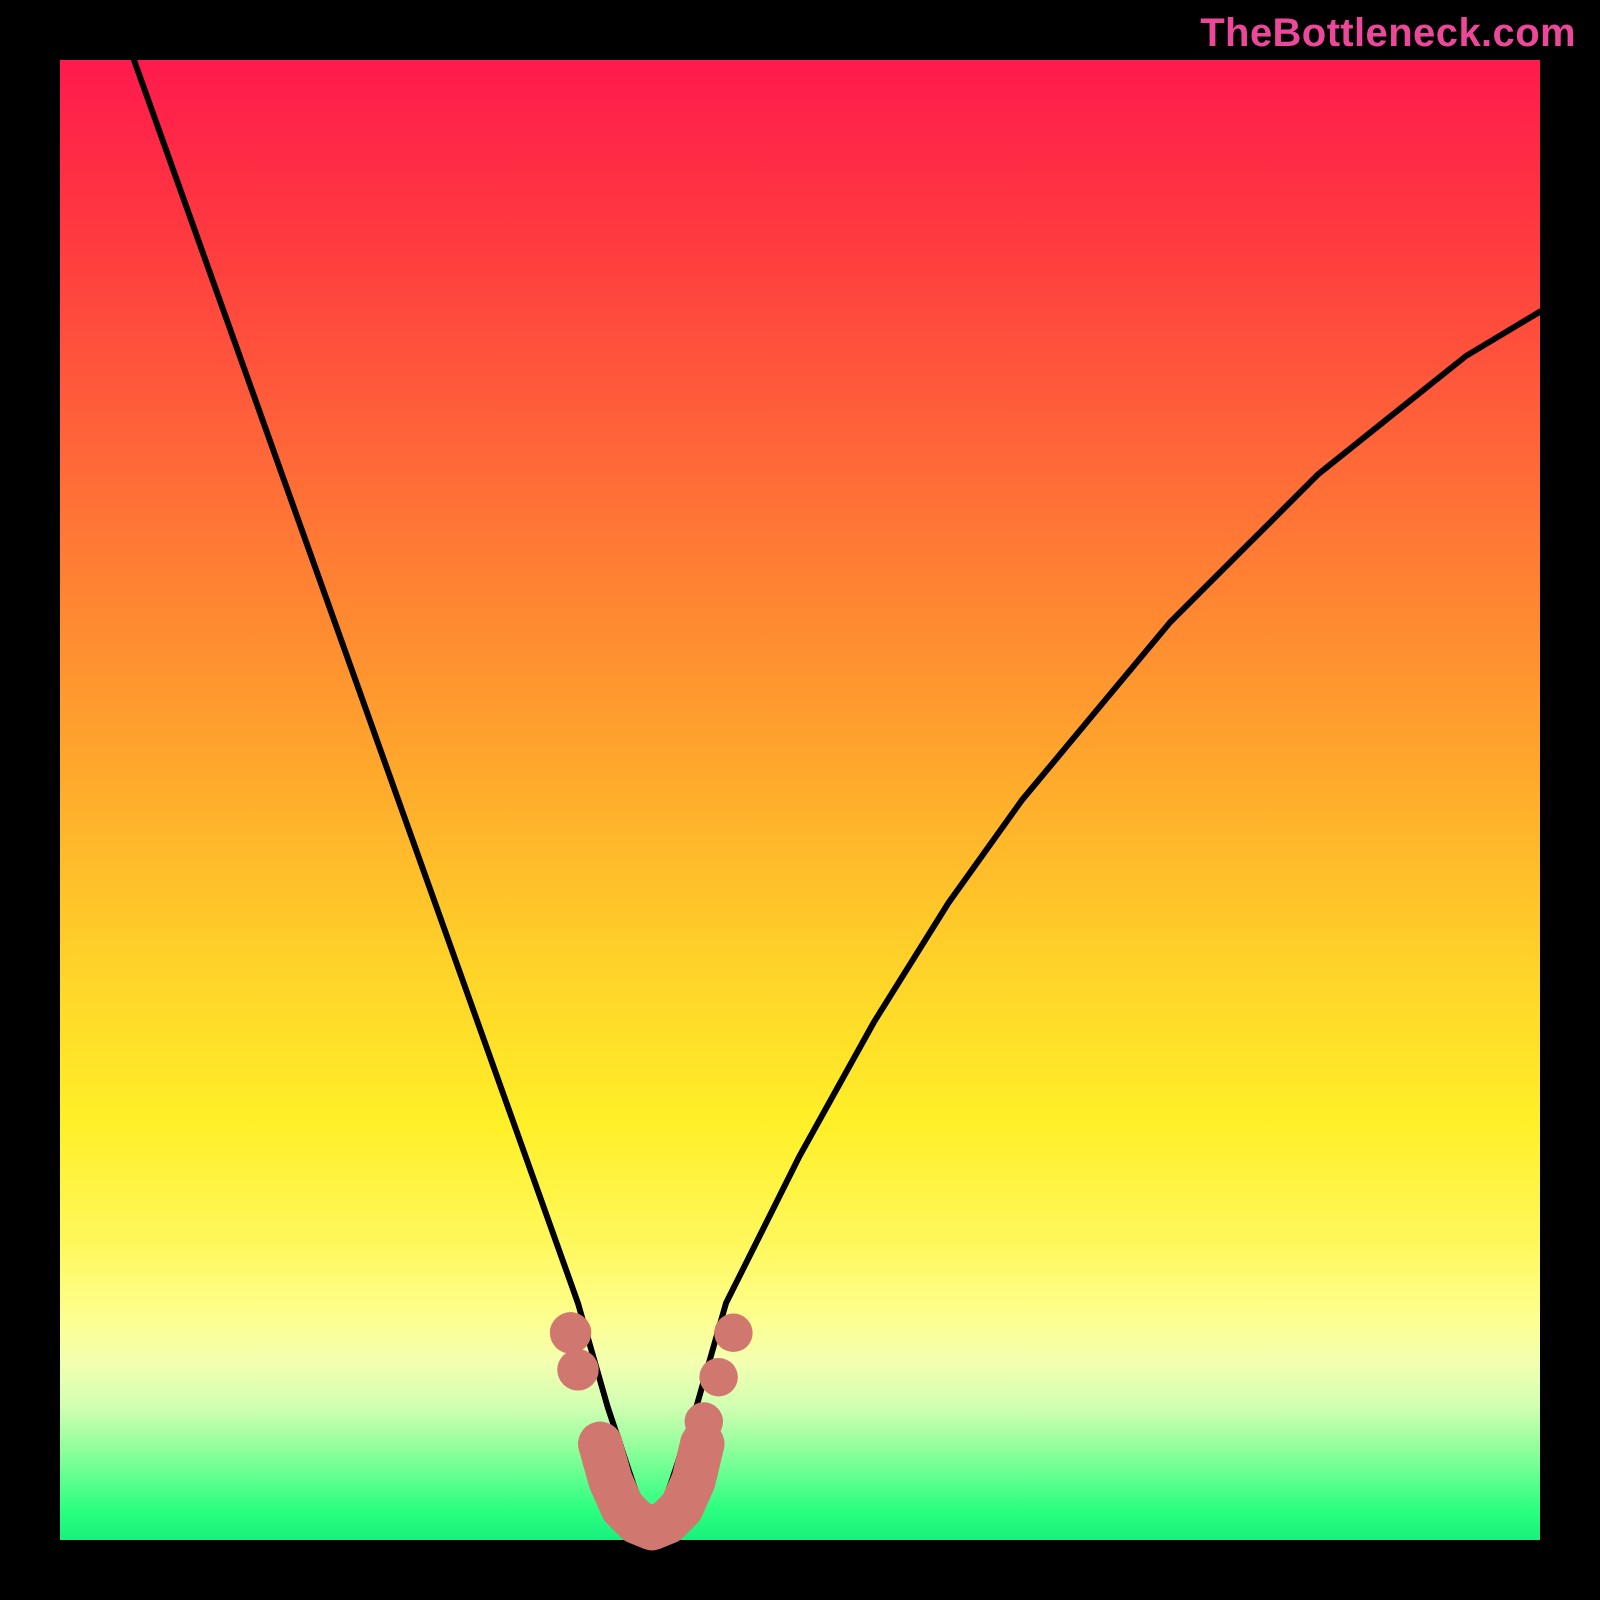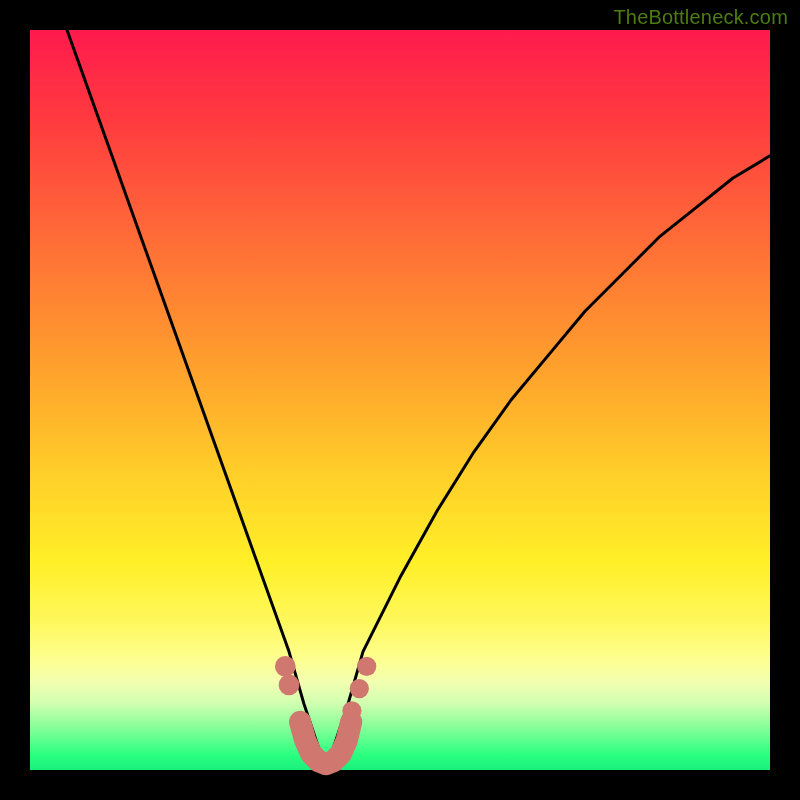--- a/index.html
+++ b/index.html
@@ -38,23 +38,23 @@
       #d1ffb1 91%,
       #8cff9a 94%,
       #2aff80 98%,
       #19f07c 100%
     );
   }
   .watermark {
     position: absolute;
     top: 6px;
     right: 12px;
-    color: #4d7c0f;
+    color: #ec4899;
     font-size: 20px;
-    font-weight: 400;
+    font-weight: 700;
     letter-spacing: 0.2px;
     user-select: none;
   }
   svg.curves {
     position: absolute;
     left: 0;
     top: 0;
     width: 740px;
     height: 740px;
     overflow: visible;

